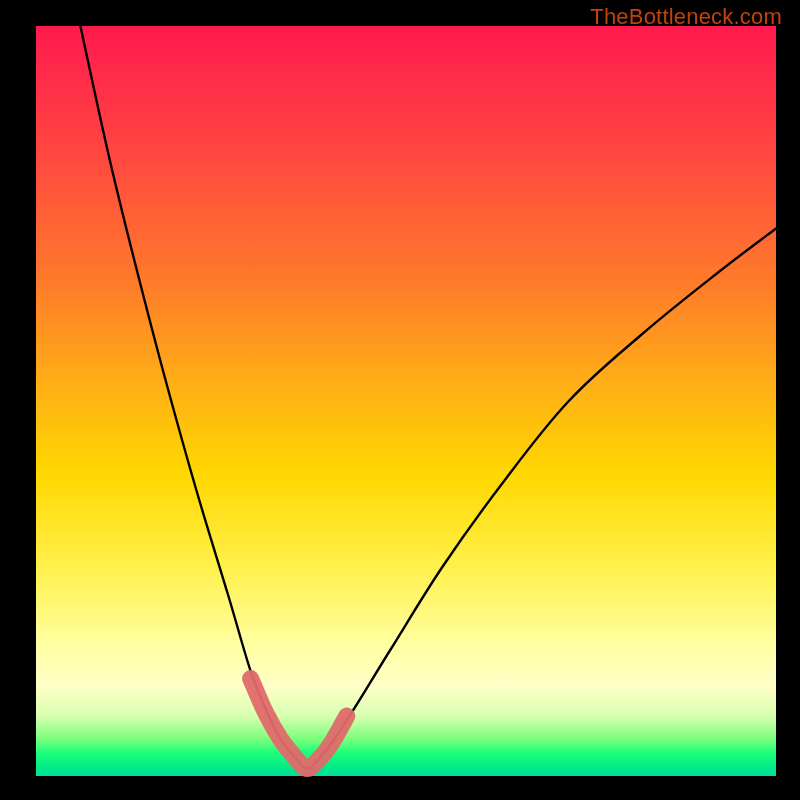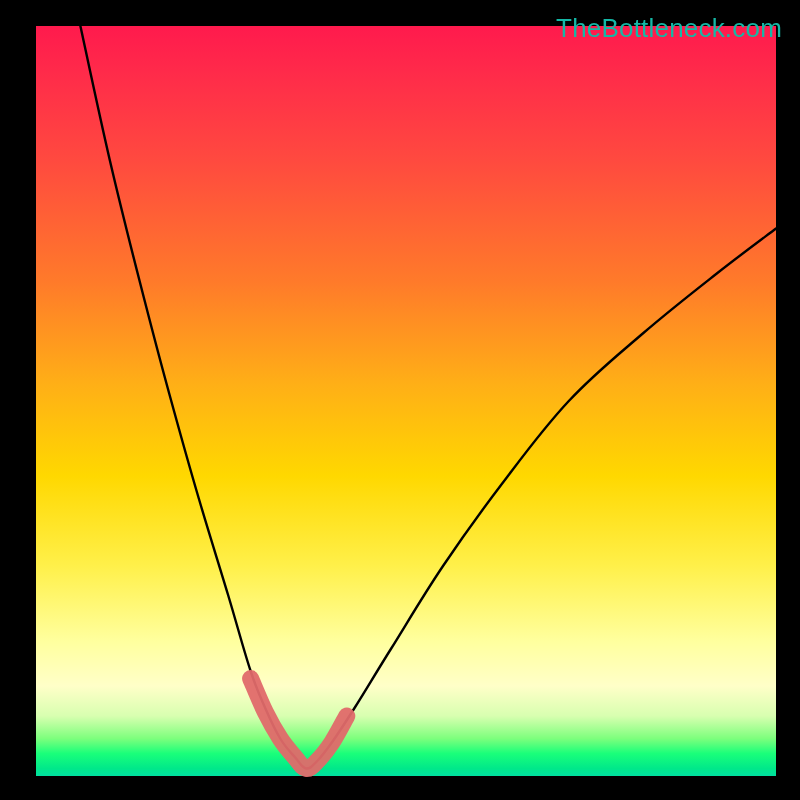--- a/index.html
+++ b/index.html
@@ -38,24 +38,24 @@
       #ffffc8 88%,
       #d8ffb0 92%,
       #7dff7d 95%,
       #1aff7a 97%,
       #00e88a 99%,
       #00e0a0 100%
     );
   }
   .watermark {
     position: absolute;
-    top: 13px;
+    top: 4px;
     right: 18px;
-    color: #14b8a6;
-    font-size: 26px;
+    color: #c2410c;
+    font-size: 22px;
     font-weight: 500;
     letter-spacing: 0.2px;
     user-select: none;
   }
   svg.curve {
     position: absolute;
     left: 0;
     top: 0;
     width: 740px;
     height: 750px;

